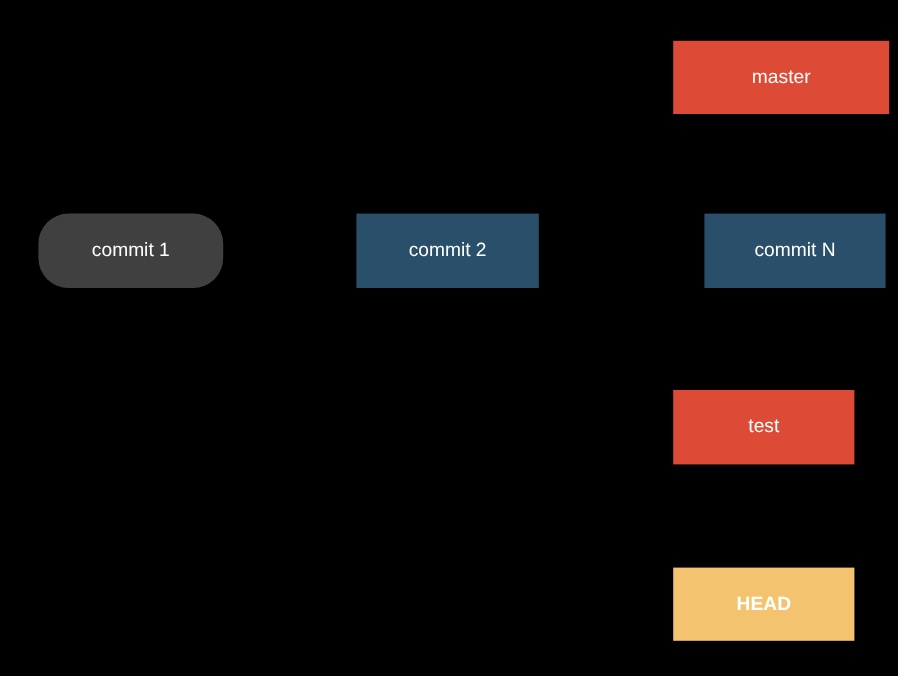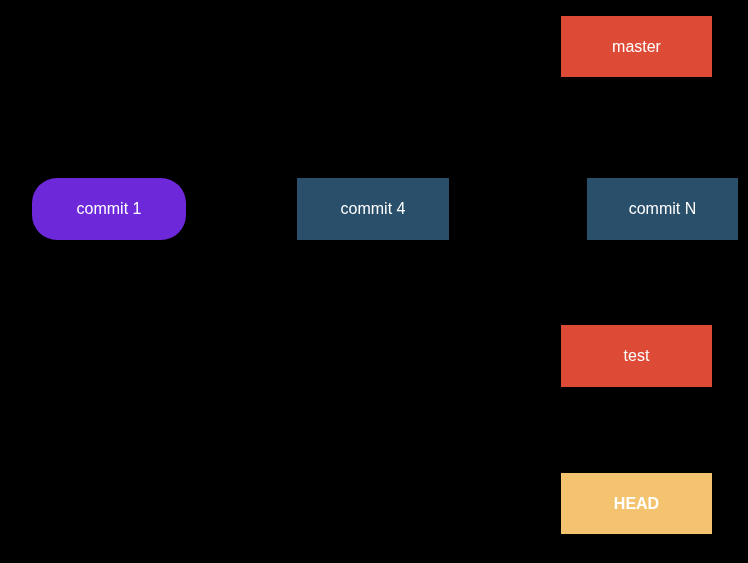--- a/index.html
+++ b/index.html
@@ -27,21 +27,21 @@
     display: flex;
     align-items: center;
     justify-content: center;
     font-size: 16px;
     line-height: 1;
     user-select: none;
   }
   .node-label {
     white-space: nowrap;
   }
-  .pos-master  { left: 561px; top: 16px;  width: 151px; height: 61px; }
+  .pos-master  { left: 561px; top: 34px;  width: 180px; height: 61px; }
   .pos-commit1 { left: 32px;  top: 178px; width: 154px; height: 62px; }
   .pos-commit2 { left: 297px; top: 178px; width: 152px; height: 62px; }
   .pos-commitn { left: 587px; top: 178px; width: 151px; height: 62px; }
   .pos-test    { left: 561px; top: 325px; width: 151px; height: 62px; }
   .pos-head    { left: 561px; top: 473px; width: 151px; height: 61px; }
 </style>
 </head>
 <body>
 
 <div class="canvas" style="background: rgb(0, 0, 0);">
@@ -71,26 +71,26 @@
     <g class="edge">
       <line x1="636" y1="476" x2="636" y2="395" stroke-width="2" stroke="#000000"></line>
       <polygon points="636,385 631,396 641,396" fill="#000000"></polygon>
     </g>
   </svg>
 
   <div class="node pos-master" style="background: rgb(221, 75, 55); color: rgb(255, 255, 255);">
     <span class="node-label">master</span>
   </div>
 
-  <div class="node pos-commit1" style="background: #6d28d9; color: rgb(255, 255, 255); border-radius: 25px;">
+  <div class="node pos-commit1" style="background: #404040; color: rgb(255, 255, 255); border-radius: 25px;">
     <span class="node-label">commit 1</span>
   </div>
 
   <div class="node pos-commit2" style="background: rgb(42, 79, 106); color: rgb(255, 255, 255);">
-    <span class="node-label">commit 4</span>
+    <span class="node-label">commit 2</span>
   </div>
 
   <div class="node pos-commitn" style="background: rgb(42, 79, 106); color: rgb(255, 255, 255);">
     <span class="node-label">commit N</span>
   </div>
 
   <div class="node pos-head" style="background: rgb(244, 195, 111); color: rgb(255, 255, 255); font-weight: bold;">
     <span class="node-label">HEAD</span>
   </div>
 

